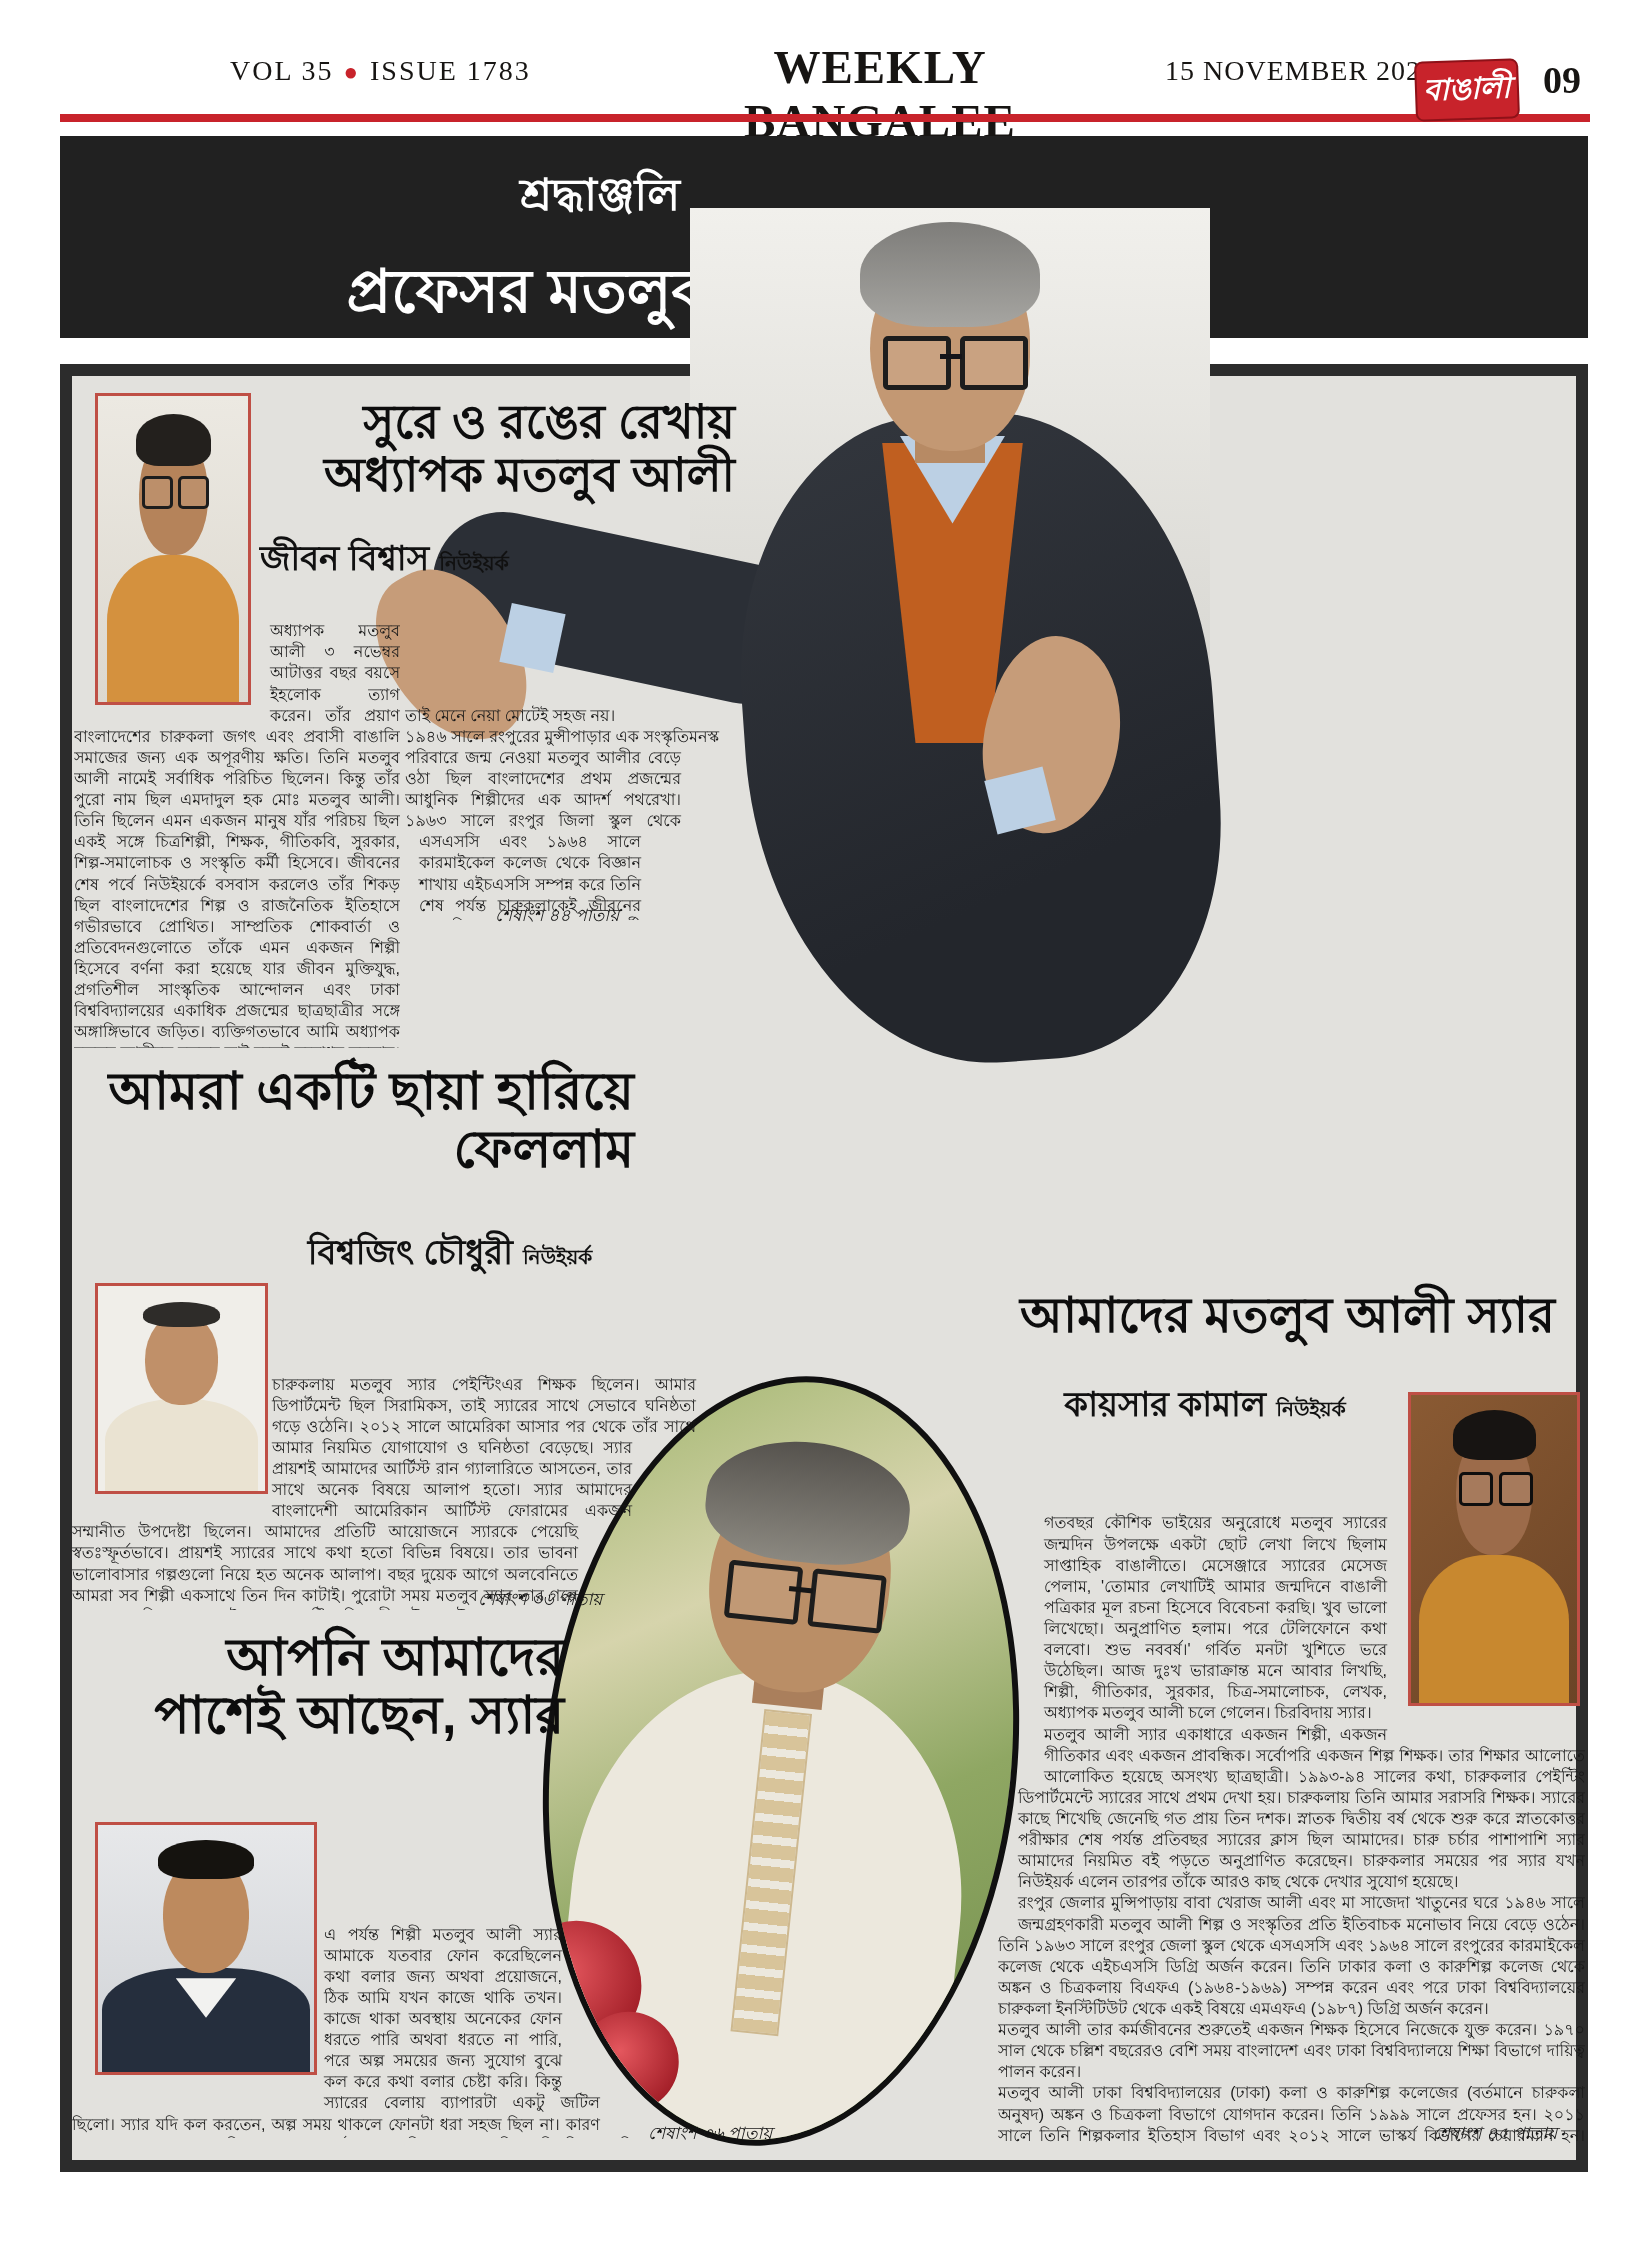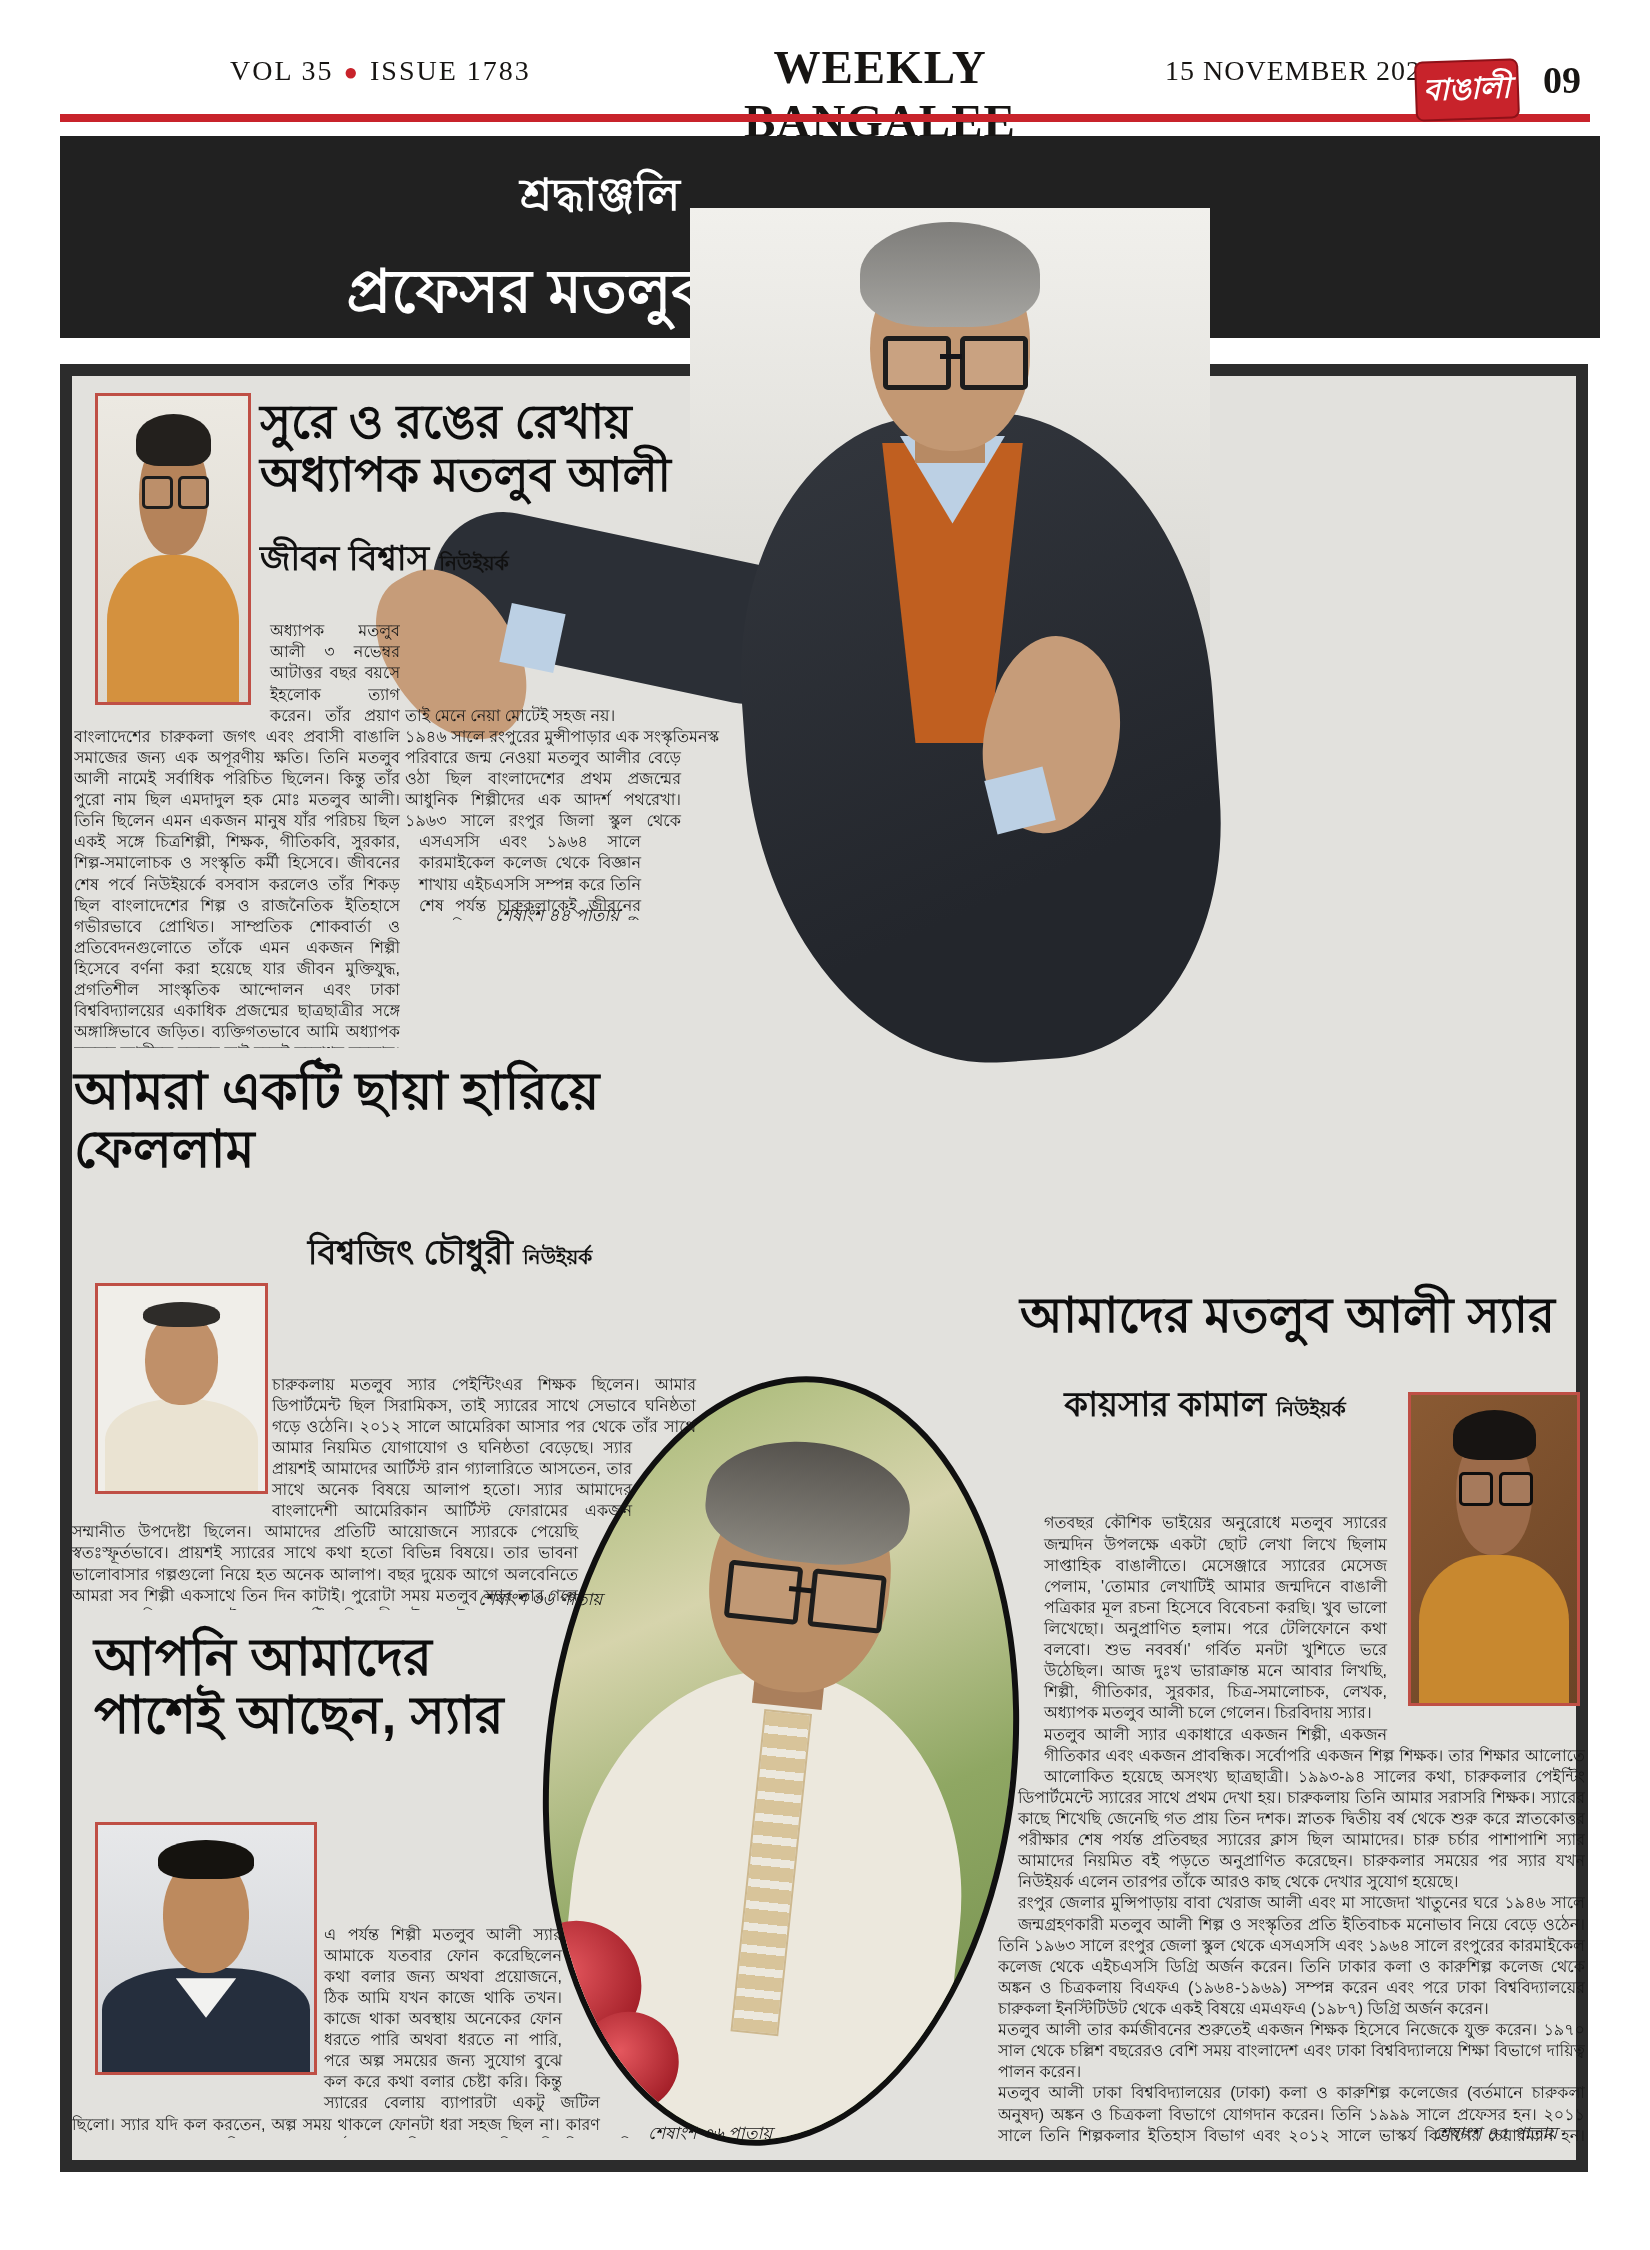--- a/index.html
+++ b/index.html
@@ -11,28 +11,28 @@
   #mh-vol{left:205px;top:55px;font-size:28px;letter-spacing:2px;margin-left:25px;}
   #mh-dot{color:#c8232b;font-size:24px;padding:0 10px;}
   #mh-title{left:650px;top:40px;width:460px;text-align:center;font-size:47px;font-weight:700;letter-spacing:1px;}
   #mh-date{left:1165px;top:55px;font-size:28px;letter-spacing:1px;}
   #mh-logo{left:1415px;top:60px;width:100px;height:56px;background:#c8232b;border-radius:8px;
            display:flex;align-items:center;justify-content:center;color:#fff;font-weight:800;
            font-size:30px;font-style:italic;z-index:5;border:2px solid #8e1118;transform:rotate(-2deg);}
   #mh-page{left:1543px;top:58px;font-size:38px;font-weight:700;}
   #red-rule{left:60px;top:114px;width:1530px;height:8px;background:#c8232b;z-index:2;}
   
-  #banner{left:60px;top:136px;width:1528px;height:202px;background:#212121;z-index:1;padding-left:12px;}
+  #banner{left:60px;top:136px;width:1528px;height:202px;background:#212121;z-index:1;}
   #banner-inner{left:0;top:26px;width:1080px;text-align:center;color:#ffffff;}
   #banner-l1{font-size:44px;font-weight:800;}
   #banner-l2{font-size:60px;font-weight:800;margin-top:10px;}
   
   #frame{left:60px;top:364px;width:1504px;height:1784px;background:#e2e1dd;border:12px solid #2c2c2c;}
   
-  .hl{font-weight:800;color:#0d0d0d;line-height:1.12;z-index:4;}
+  .hl{font-weight:800;color:#0d0d0d;line-height:1.12;z-index:4;text-align:right;}
   .byline{z-index:4;color:#111;}
   .byname{font-weight:700;font-size:34px;margin-top:16px;}
   .byloc{font-weight:700;font-size:20px;padding-left:10px;}
   .bt{font-size:16px;line-height:1.32;text-align:justify;color:#191919;white-space:pre-line;
       overflow:hidden;z-index:4;}
   .cont{font-style:italic;font-size:17px;color:#151515;z-index:6;white-space:nowrap;}
   .sp{display:block;}
   
   .portrait{border:3px solid #bf4f45;overflow:hidden;z-index:3;}
   .pt{position:absolute;}

